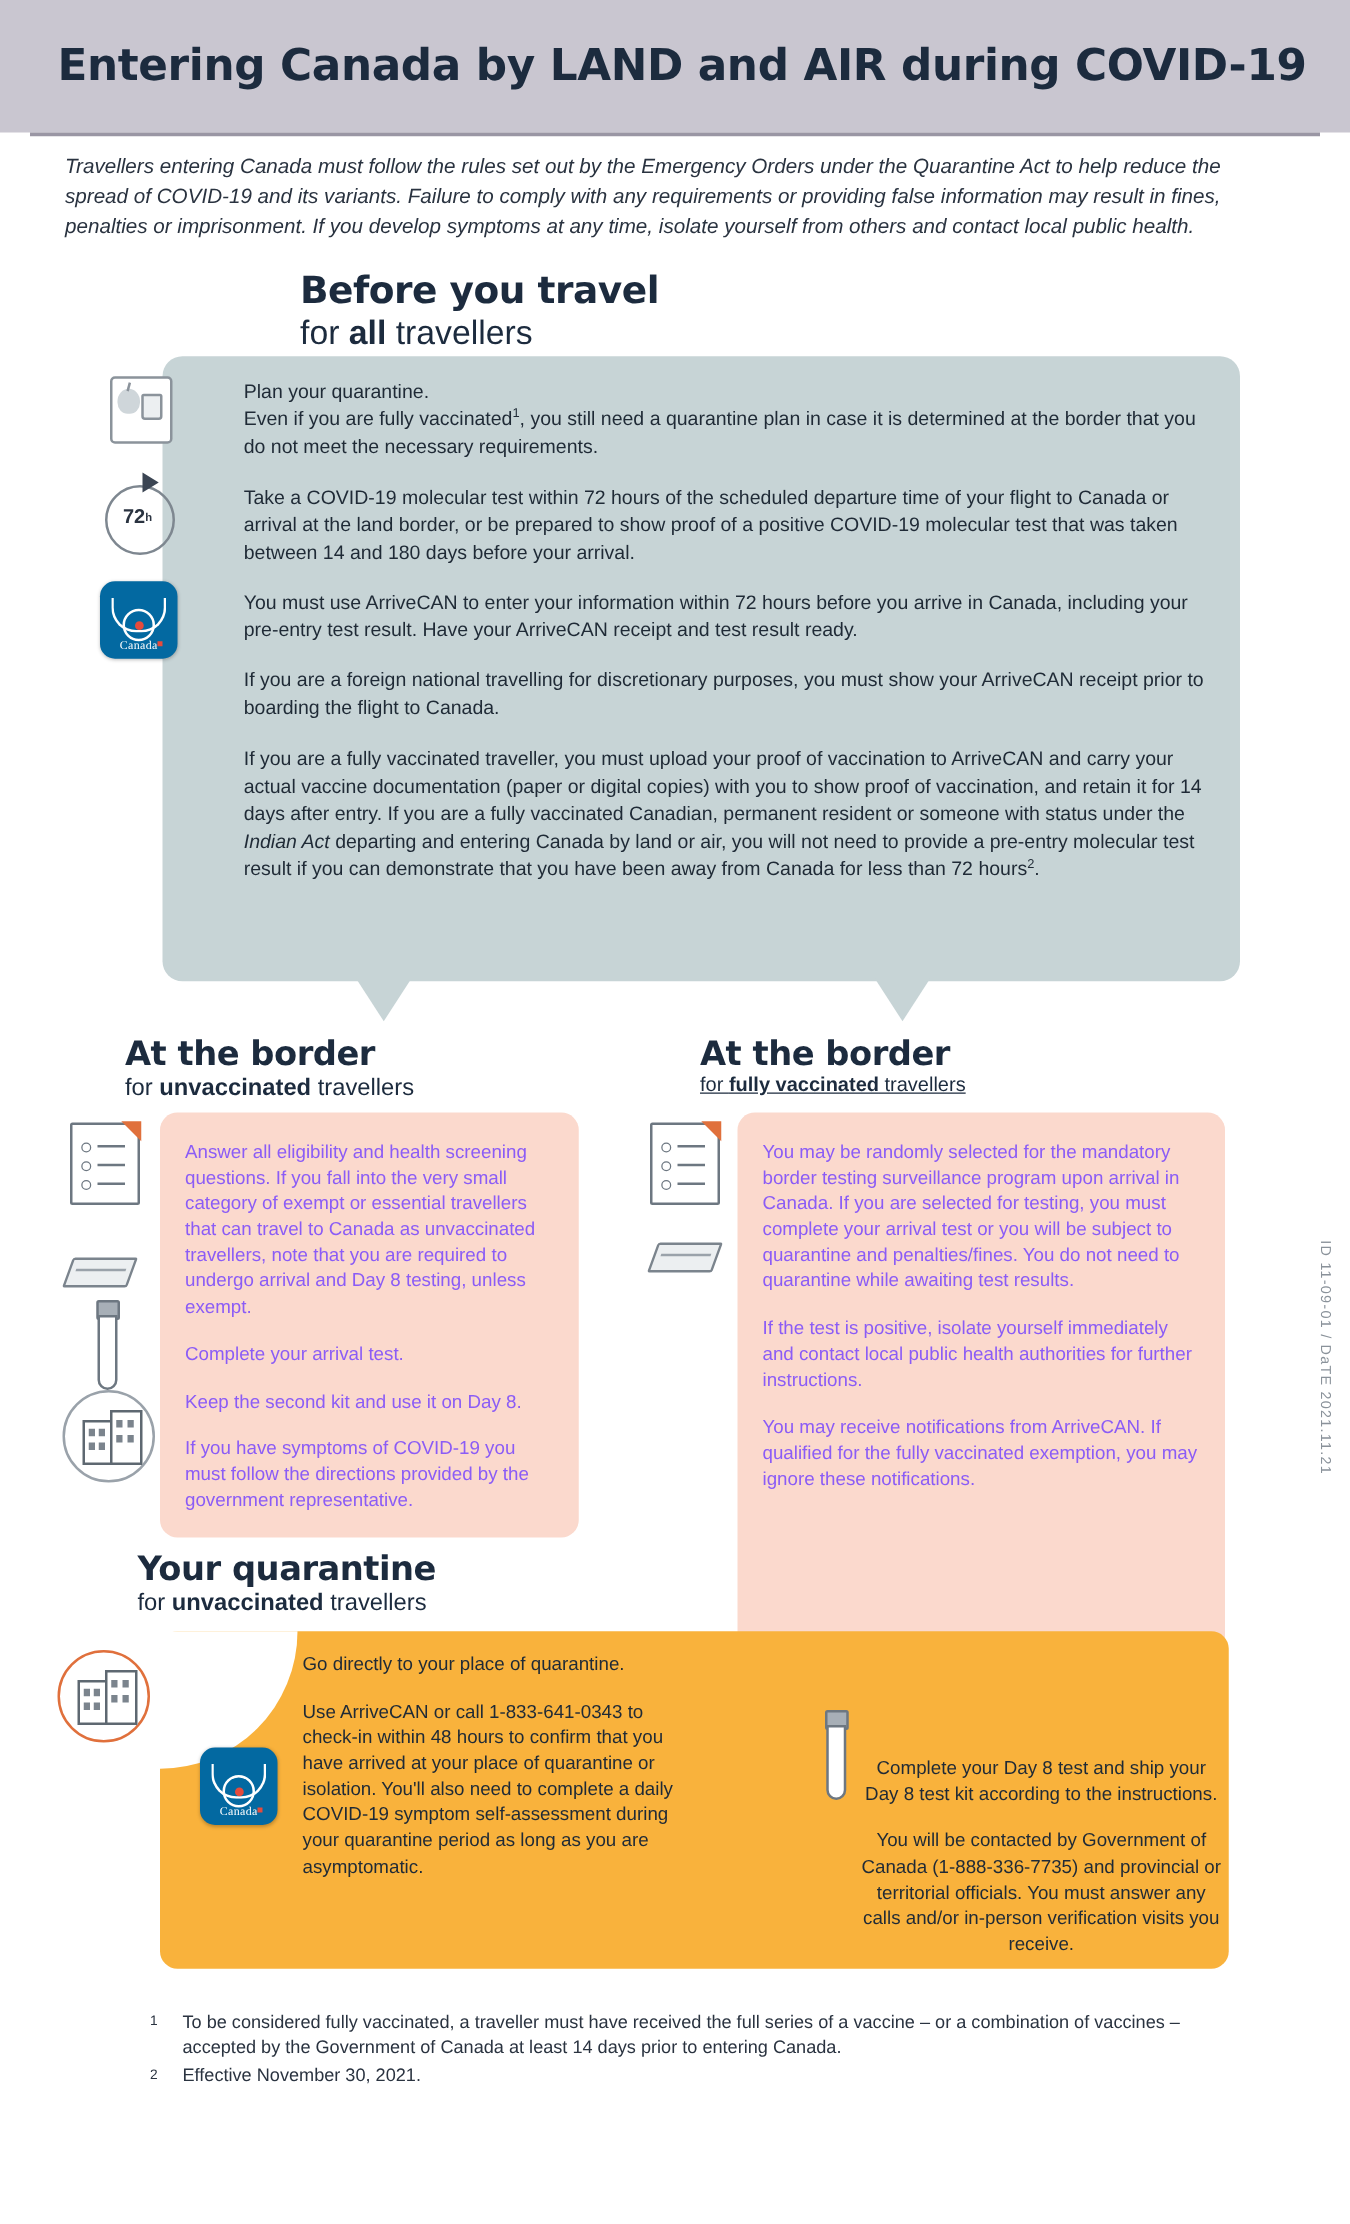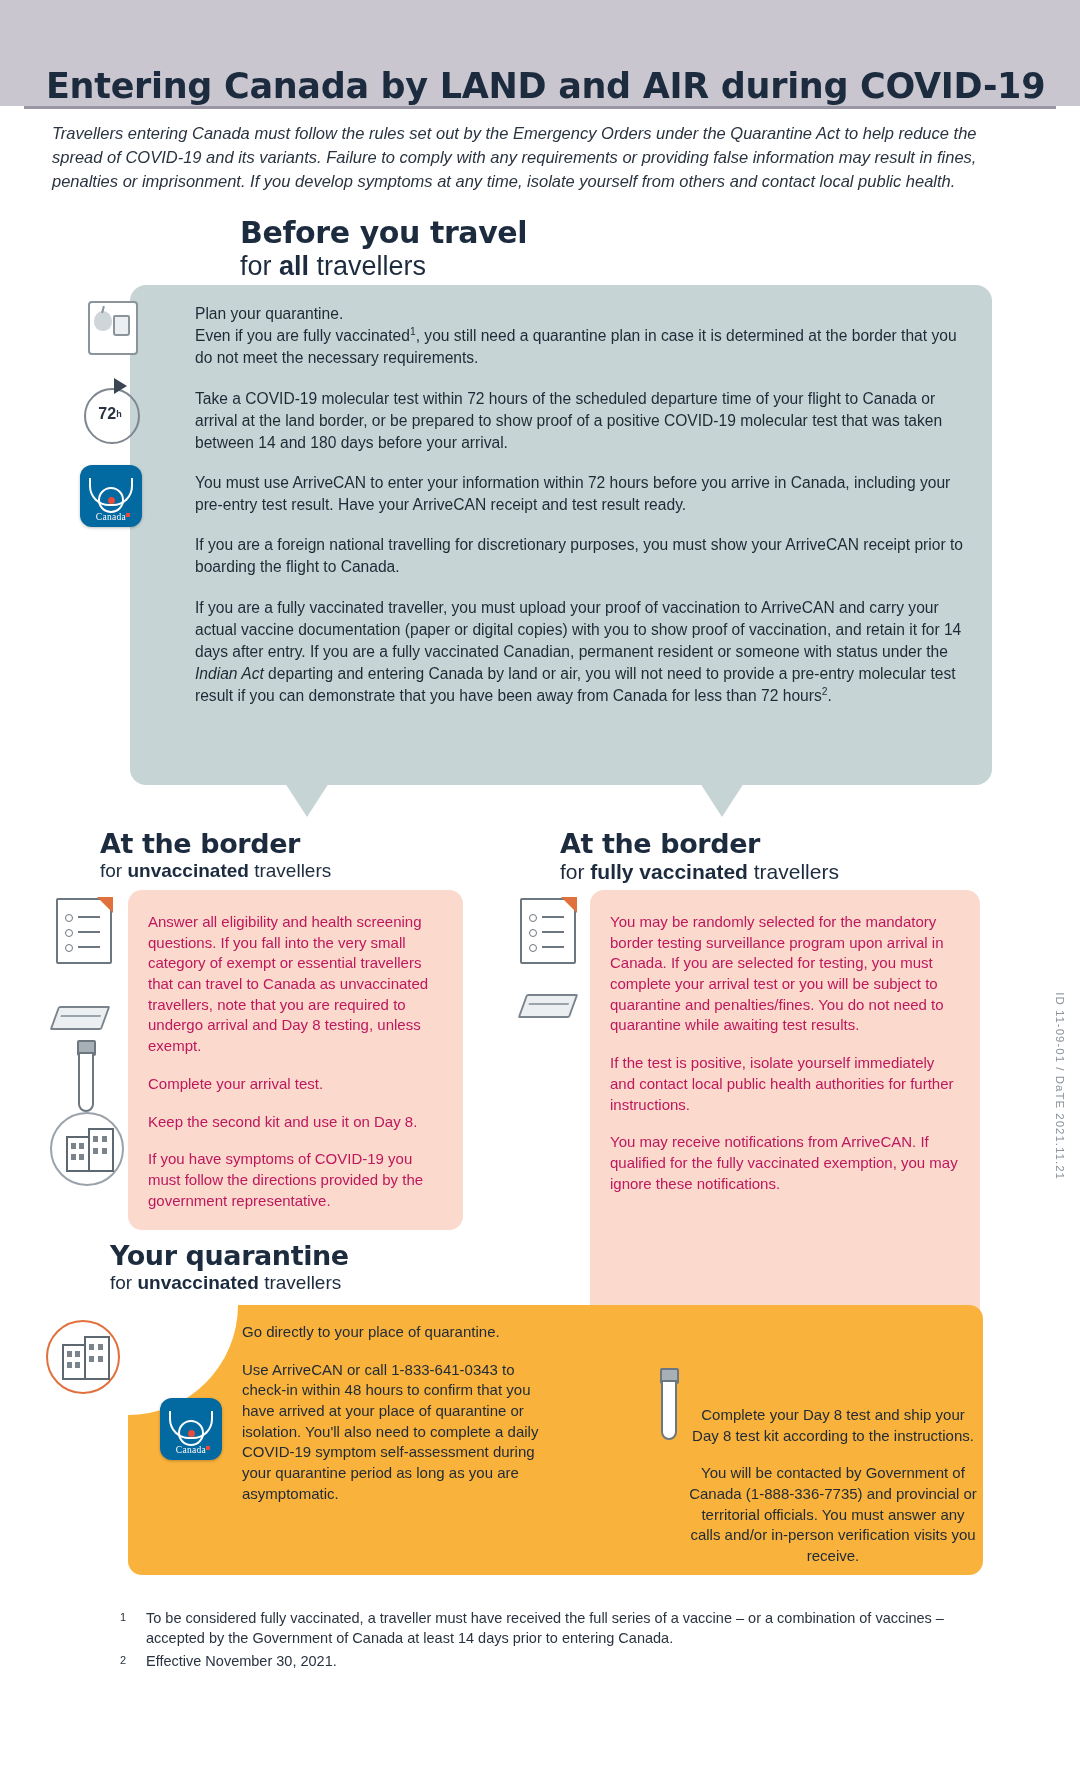--- a/index.html
+++ b/index.html
@@ -9,21 +9,21 @@
     font-family:"Liberation Sans", sans-serif;
     color:#1f2a36;
     overflow:hidden;
   }
   .page { position:absolute; inset:0; }
 
   
   .header {
     position:absolute; left:0; top:0; width:1080px; height:106px;
     background:#c9c6d0;
-    display:flex; align-items:flex-end;
+    display:flex; align-items:center;
   }
   .header h1 {
     margin:0 0 0 46px;
     font-size:35px; font-weight:bold; letter-spacing:-0.3px;
     color:#1c2b3e;
     font-family:"DejaVu Sans", sans-serif;
   }
   .header-rule {
     position:absolute; left:24px; top:106px; width:1032px; height:3px;
     background:#9a96a4;
@@ -48,21 +48,21 @@
 
   #before-head { position:absolute; left:240px; top:215px; width:600px; }
   #before-head .big { font-size:30px; }
 
   #unvax-head { position:absolute; left:100px; top:828px; width:420px; }
   #unvax-head .big { font-size:27px; }
   #unvax-head .sub { font-size:19px; }
 
   #fullyvax-head { position:absolute; left:560px; top:828px; width:420px; }
   #fullyvax-head .big { font-size:27px; }
-  #fullyvax-head .sub { font-size:21px; }
+  #fullyvax-head .sub { font-size:16px;text-decoration:underline; }
 
   #quar-head { position:absolute; left:110px; top:1240px; width:420px; }
   #quar-head .big { font-size:27px; }
   #quar-head .sub { font-size:19px; }
 
   
   .panel-before {
     position:absolute; left:130px; top:285px; width:862px; height:500px;
     background:#c7d4d6; border-radius:16px;
   }
@@ -87,21 +87,21 @@
   .before-body p { margin:0 0 18px 0; }
   .before-body p:last-child { margin-bottom:0; }
 
   
   .panel-pink {
     position:absolute; background:#fbd9cd; border-radius:14px;
   }
   #panel-unvax { left:128px; top:890px; width:335px; height:340px; }
   #panel-fullyvax { left:590px; top:890px; width:390px; height:440px; }
 
-  .panel-text { position:absolute; font-size:15px; line-height:1.38; color:#be185d; }
+  .panel-text { position:absolute; font-size:15px; line-height:1.38; color:#8b5cf6; }
   .panel-text p { margin:0 0 17px 0; }
   .panel-text p:last-child { margin-bottom:0; }
 
   #text-unvax { left:148px; top:912px; width:300px; }
   #text-fullyvax { left:610px; top:912px; width:350px; }
 
   
   .panel-orange {
     position:absolute; left:128px; top:1305px; width:855px; height:270px;
     background:#f9b23c; border-radius:14px;

